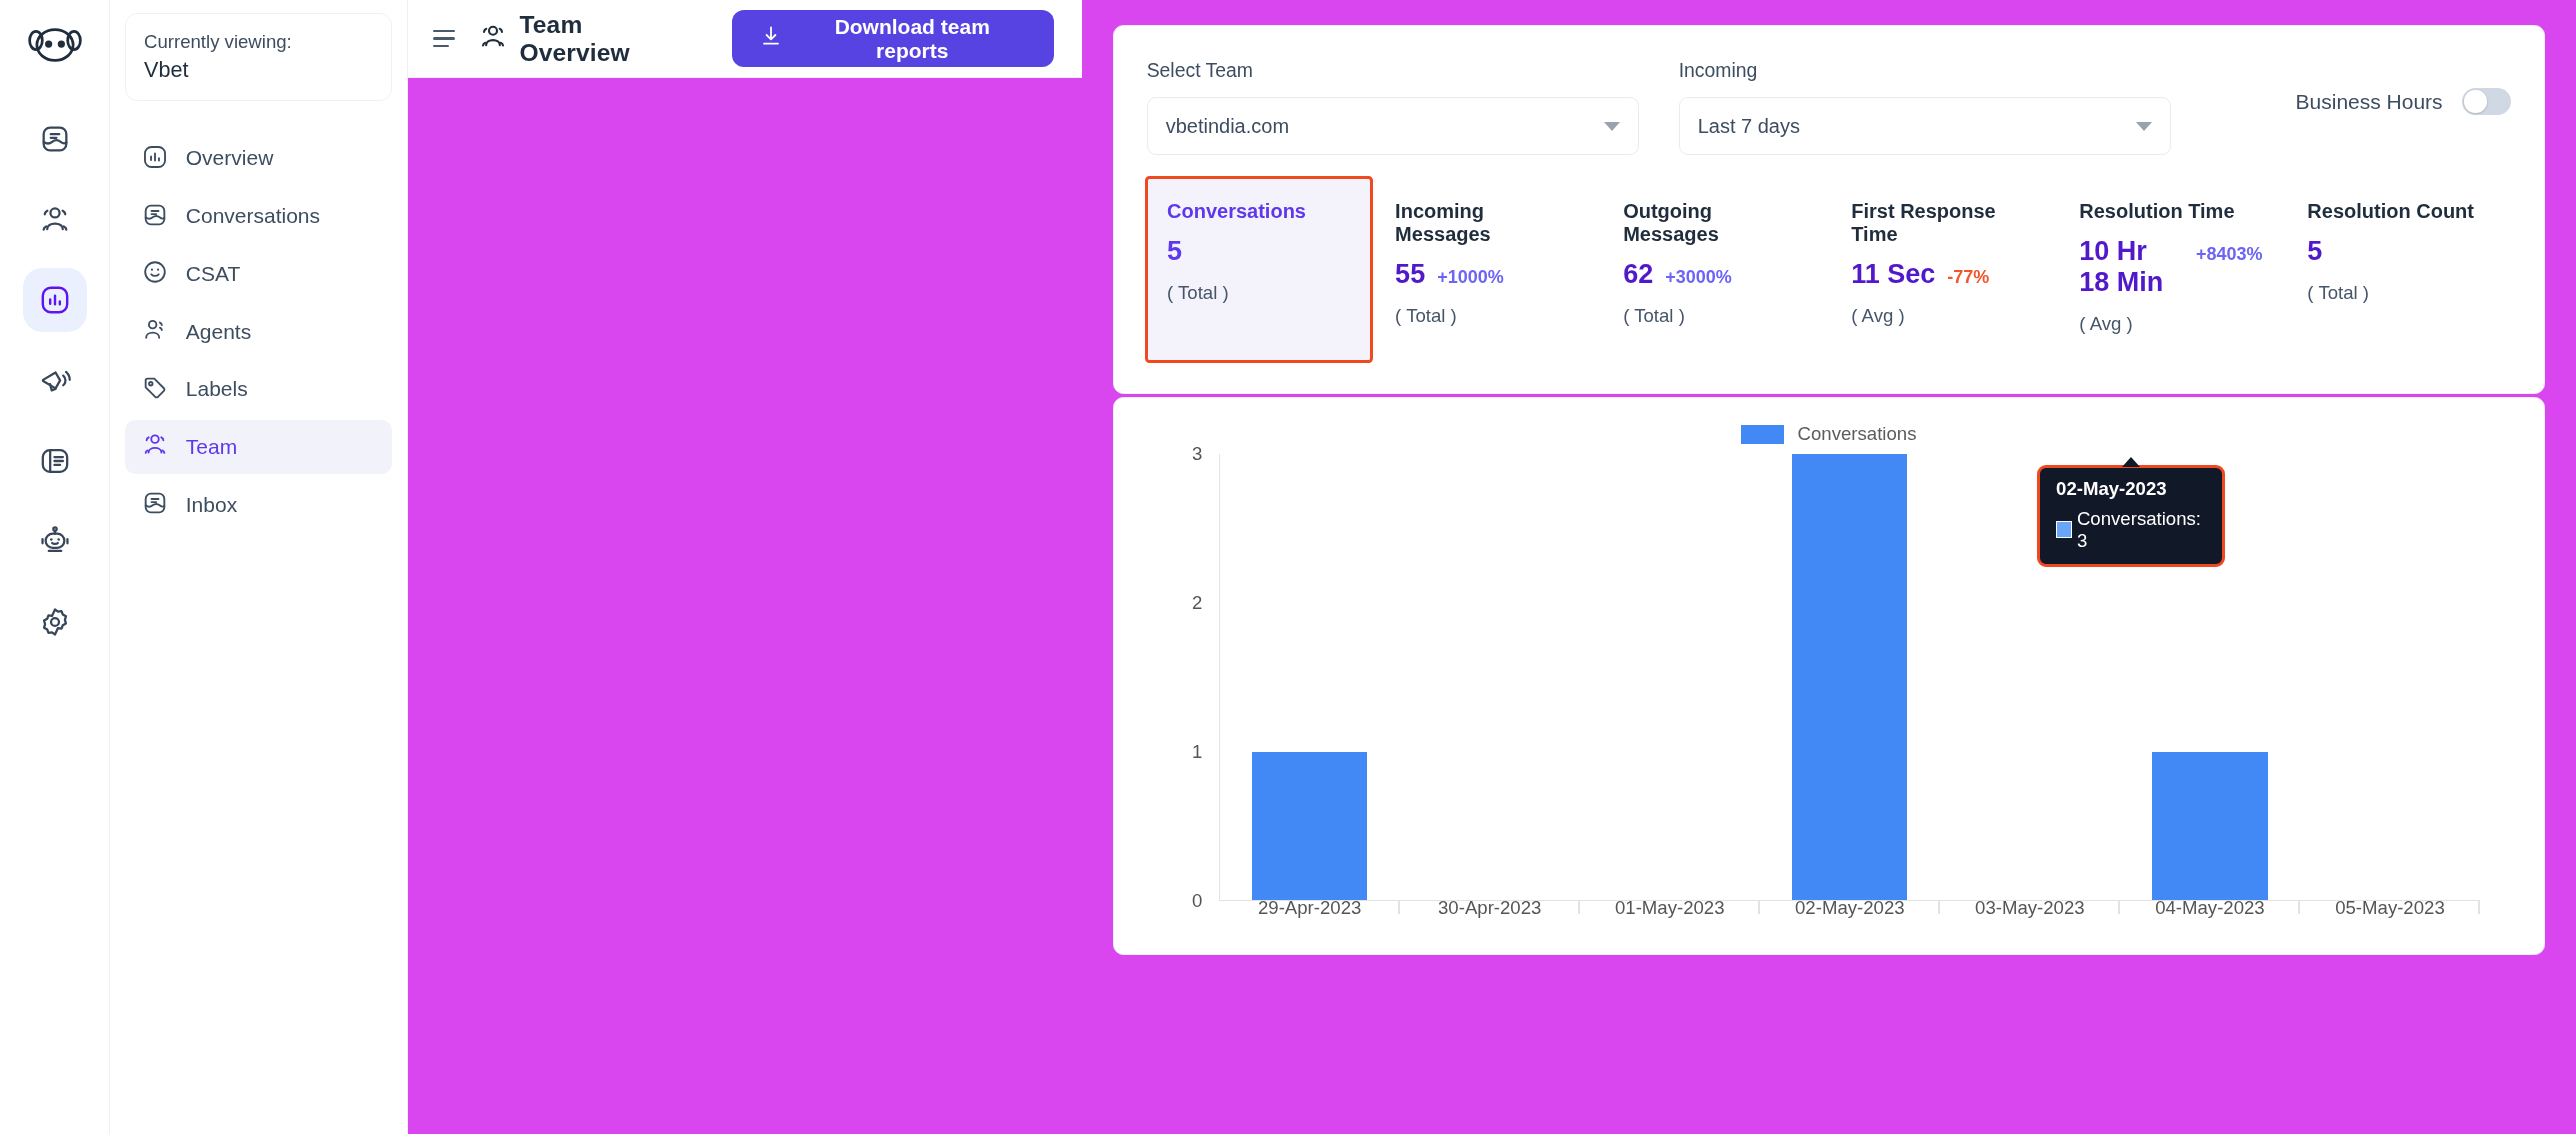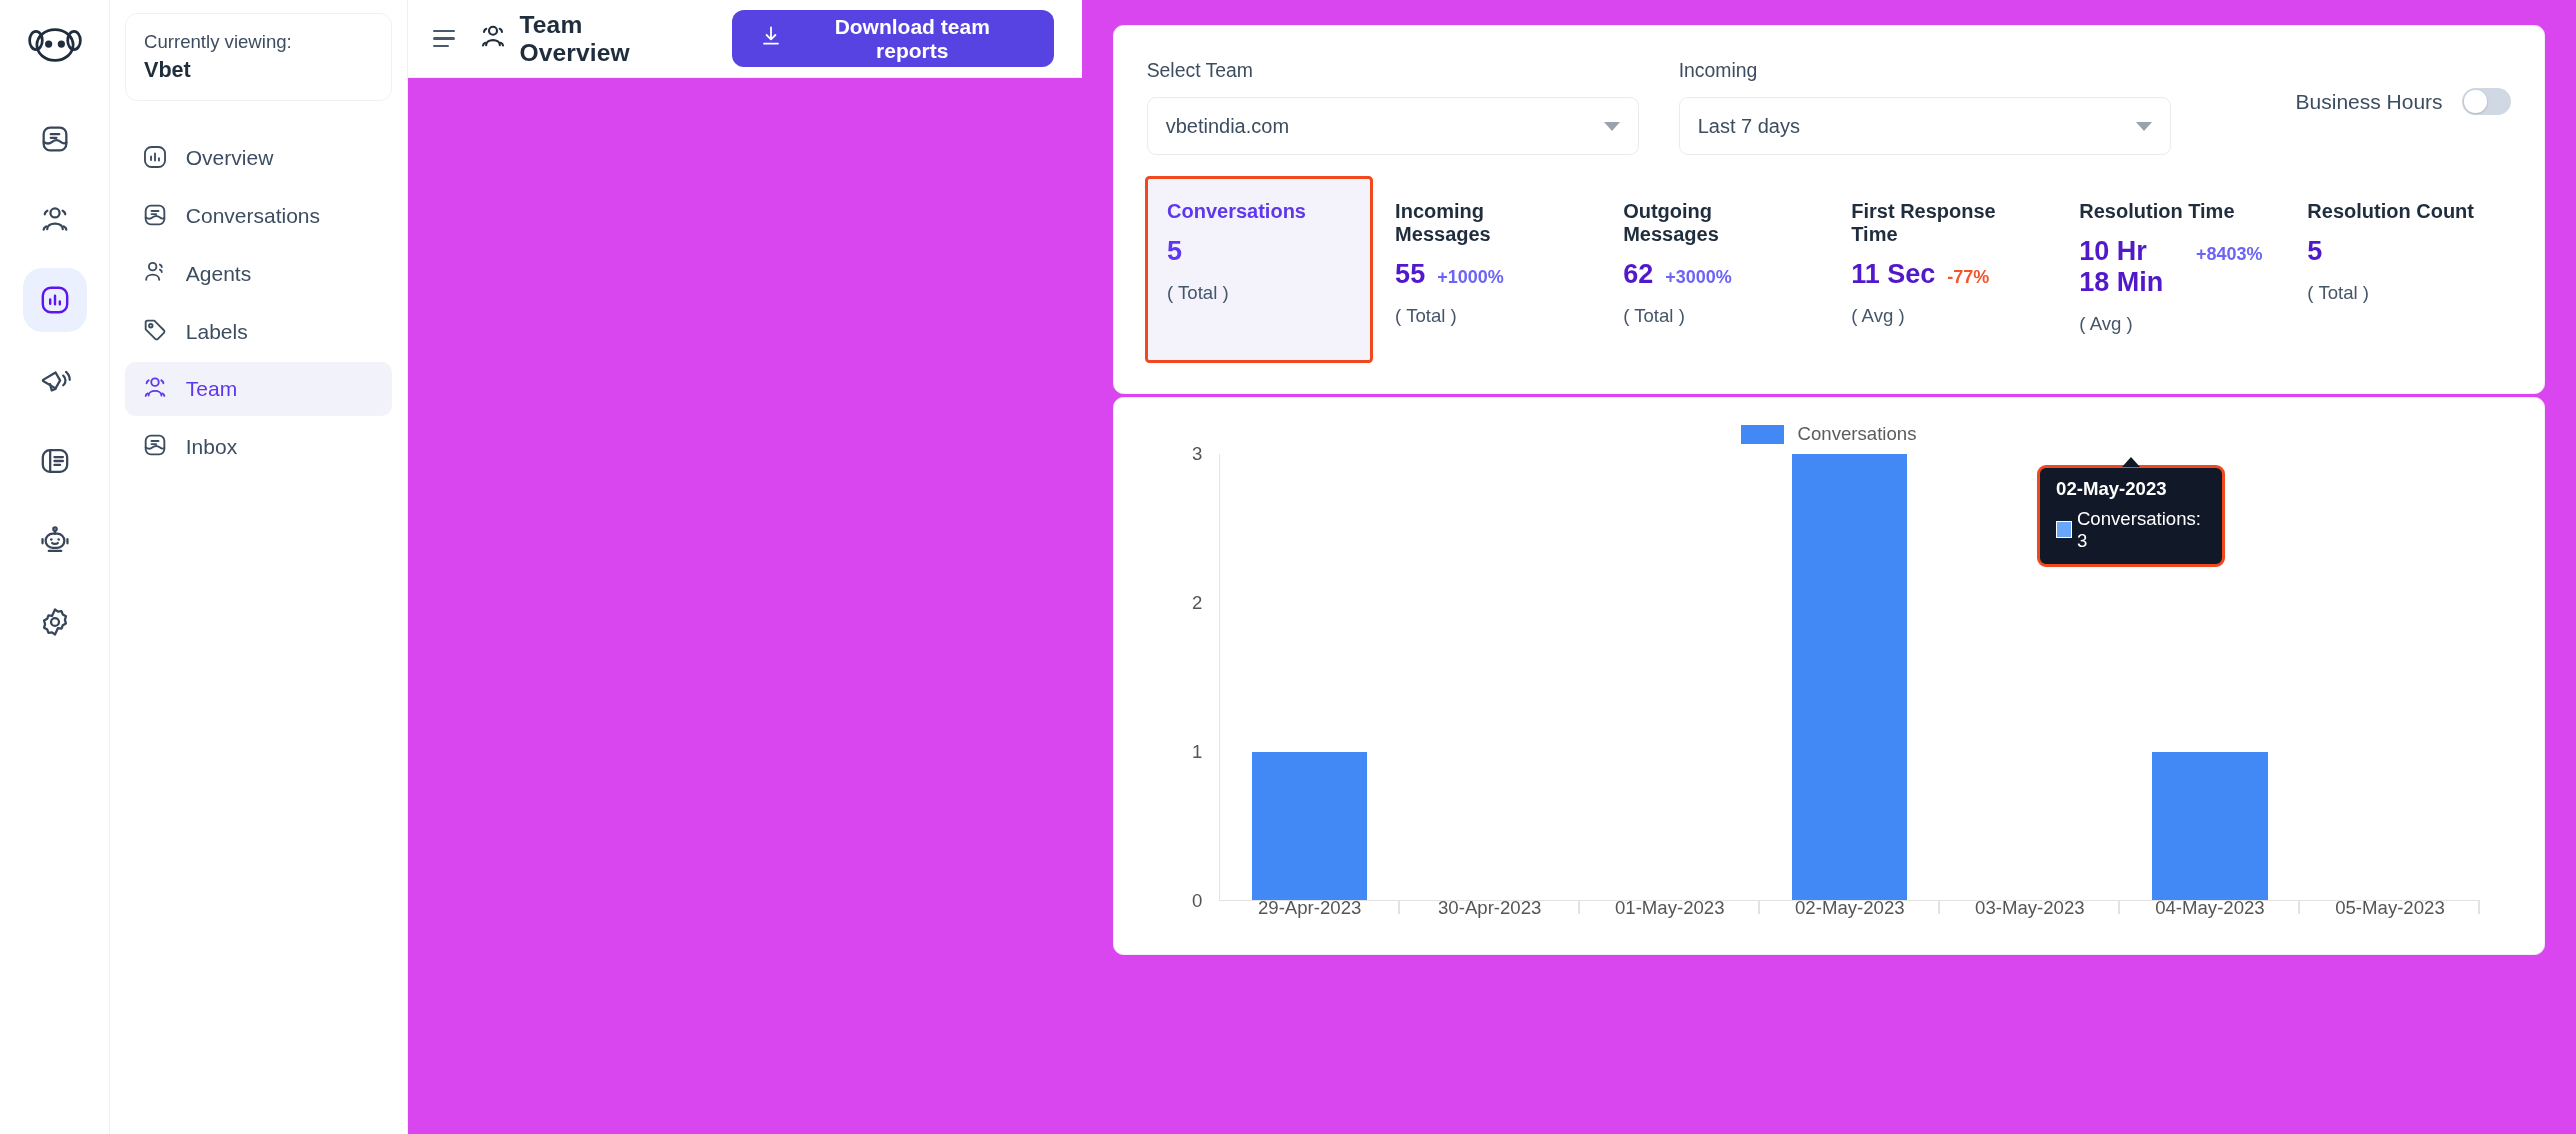--- a/index.html
+++ b/index.html
@@ -32,21 +32,21 @@
   .sidebar {
     width: 298px; flex: 0 0 298px; height: 1134px;
     background: #ffffff; border-right: 1.5px solid #eceff3;
     padding: 13.4px 15px 0 15px;
   }
   .viewing-box {
     border: 1.5px solid #eef1f5; border-radius: 12px;
     padding: 15px 18px 16.4px 18px; margin-bottom: 30px;
   }
   .viewing-label { font-size: 18.6px; color: #3d4d60; line-height: 1.35; }
-  .viewing-name { font-size: 21.6px; font-weight: 700; color: #1f2d3d; line-height: 1.3; margin-top: 1.5px; }
+  .viewing-name { font-size: 21.6px; font-weight: 400; color: #1f2d3d; line-height: 1.3; margin-top: 1.5px; }
   .nav-item {
     display: flex; align-items: center; gap: 16.4px;
     height: 54px; padding: 0 16.4px; border-radius: 10.4px;
     margin-bottom: 3.7px; cursor: pointer;
   }
   .nav-item.active { background: #f2f2fa; }
   .nav-item svg { width: 28px; height: 28px; flex: 0 0 28px; }
   .nav-label { font-size: 21px; color: #3d4d60; }
   .nav-item.active .nav-label { color: #5f37ec; }
 
@@ -235,20 +235,31 @@
       <span>
         <svg viewBox="0 0 24 24" fill="none" stroke="#3d4d60" stroke-width="1.6" stroke-linecap="round">
           <path d="M4 8.5a4.5 4.5 0 014.5-4.5h7A4.5 4.5 0 0120 8.5v7a4.5 4.5 0 01-4.5 4.5h-7A4.5 4.5 0 014 15.5z"></path>
           <path d="M4 14c2 1.6 4 1.6 6 0s4-1.6 6 0 3.2 1.2 4 .4"></path>
           <path d="M9 8.6h6M9 11.2h4"></path>
         </svg>
       </span>
       <span class="nav-label">Conversations</span>
     </div>
 
+    <div class="nav-item">
+      <span>
+        <svg viewBox="0 0 24 24" fill="none" stroke="#3d4d60" stroke-width="1.6" stroke-linecap="round">
+          <circle cx="12" cy="12" r="8.4"></circle>
+          <circle cx="9.4" cy="10" r=".9" fill="#3d4d60" stroke="none"></circle>
+          <circle cx="14.6" cy="10" r=".9" fill="#3d4d60" stroke="none"></circle>
+          <path d="M8.8 14c1.8 1.8 4.6 1.8 6.4 0"></path>
+        </svg>
+      </span>
+      <span class="nav-label">CSAT</span>
+    </div>
 
     <div class="nav-item">
       <span>
         <svg viewBox="0 0 24 24" fill="none" stroke="#3d4d60" stroke-width="1.6" stroke-linecap="round">
           <circle cx="10" cy="7.4" r="3.2"></circle>
           <path d="M4.4 18.6c0-2.7 2.6-4.4 5.6-4.4s5.6 1.7 5.6 4.4"></path>
           <path d="M16.2 5.6c1 .4 1.6 1.2 1.6 2.1M16.2 10c1 .4 1.6 1.2 1.6 2.1"></path>
         </svg>
       </span>
       <span class="nav-label">Agents</span>

